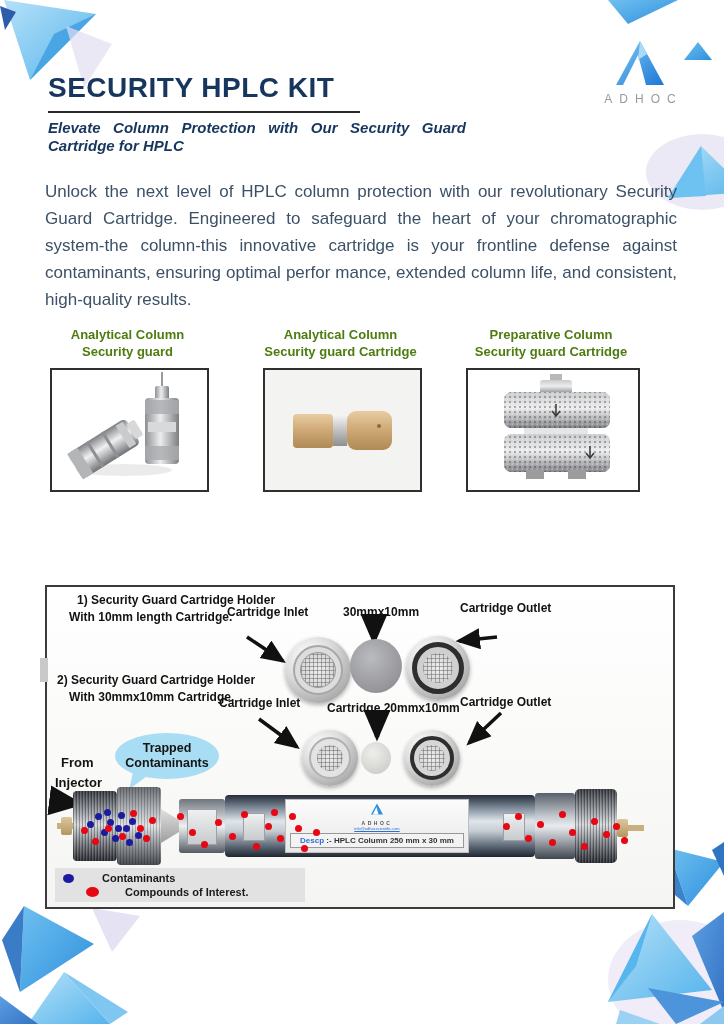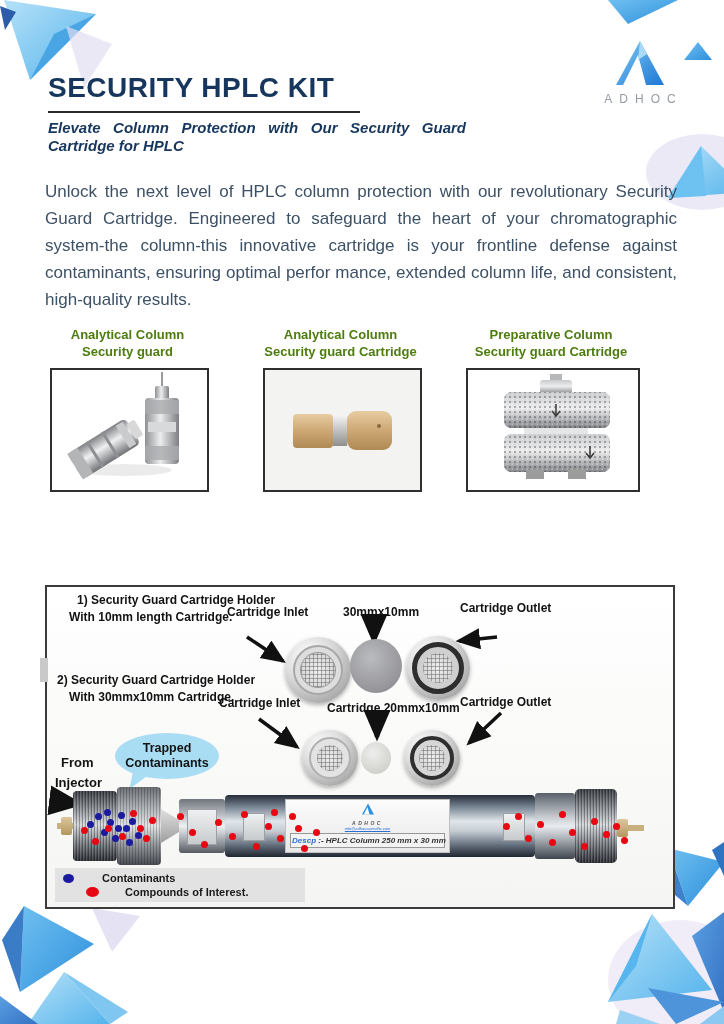--- a/index.html
+++ b/index.html
@@ -51,23 +51,23 @@
   .column{position:absolute;left:10px;top:198px;width:596px;height:82px;}
   .knurl-dark{background:
       repeating-linear-gradient(90deg,rgba(0,0,0,.30) 0 1px,rgba(255,255,255,.14) 1px 2px,transparent 2px 3px),
       linear-gradient(180deg,#3c3f45,#9ca0a6 30%,#d6d9dc 48%,#84888e 72%,#2d3036);}
   .knurl-light{background:
       repeating-linear-gradient(90deg,rgba(0,0,0,.22) 0 1px,transparent 1px 3px),
       linear-gradient(180deg,#6e7277,#b8bcc0 30%,#e2e4e6 50%,#9a9ea3 72%,#4a4e54);}
   .tube{position:absolute;left:168px;top:10px;width:310px;height:62px;border-radius:4px;
         background:linear-gradient(180deg,#262d38,#7a8795 20%,#dfe5ea 42%,#c6cdd4 58%,#5f6a78 82%,#1f2630);}
   .port{position:absolute;background:linear-gradient(#eef0f1,#c8cbcd);border:1px solid #9da0a2;}
-  .col-label{position:absolute;left:228px;top:14px;width:165px;height:54px;
+  .col-label{position:absolute;left:228px;top:14px;width:184px;height:54px;
              background:linear-gradient(180deg,#fcfcfc,#e8e8e9);border:1px solid #bfbfbf;
-             text-align:center;box-sizing:border-box;overflow:hidden;font-style:italic;}
+             text-align:center;box-sizing:border-box;overflow:hidden;}
   .col-brand{display:block;font-size:5px;font-weight:bold;color:#555;letter-spacing:2.5px;
              margin-top:1px;}
   .col-web{display:block;font-size:4px;color:#2a6fd4;text-decoration:underline;}
   .desc-box{margin:2px 4px 0 4px;border:1px solid #999;background:#f3f3f3;font-size:8px;
             font-weight:bold;color:#333;padding:2px 1px;white-space:nowrap;}
   .desc-label{color:#2e6fd0;}
   .dot{position:absolute;width:7px;height:7px;border-radius:50%;}
   .dot.blue{background:#1b1b9e;}
   .dot.red{background:#e80612;}
   

